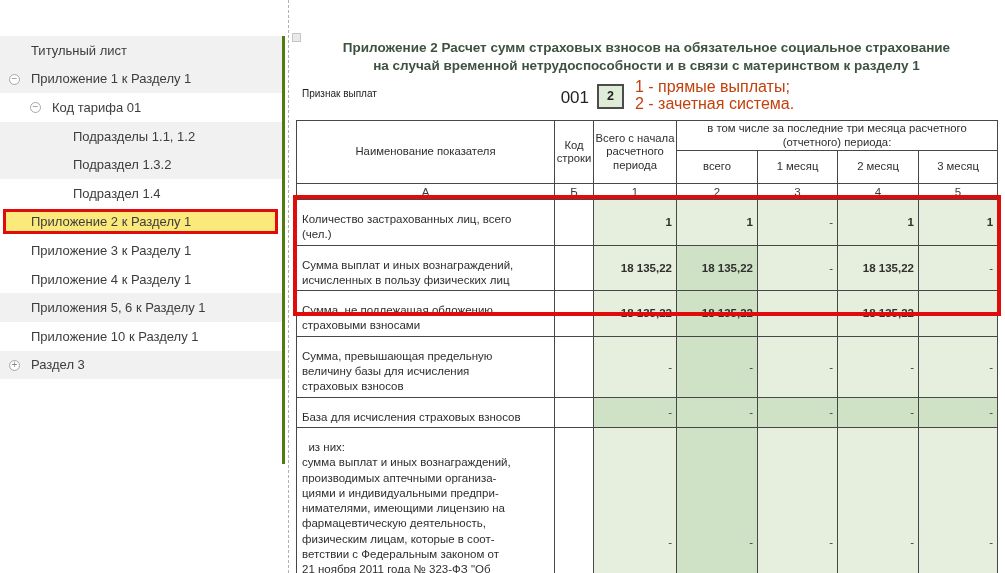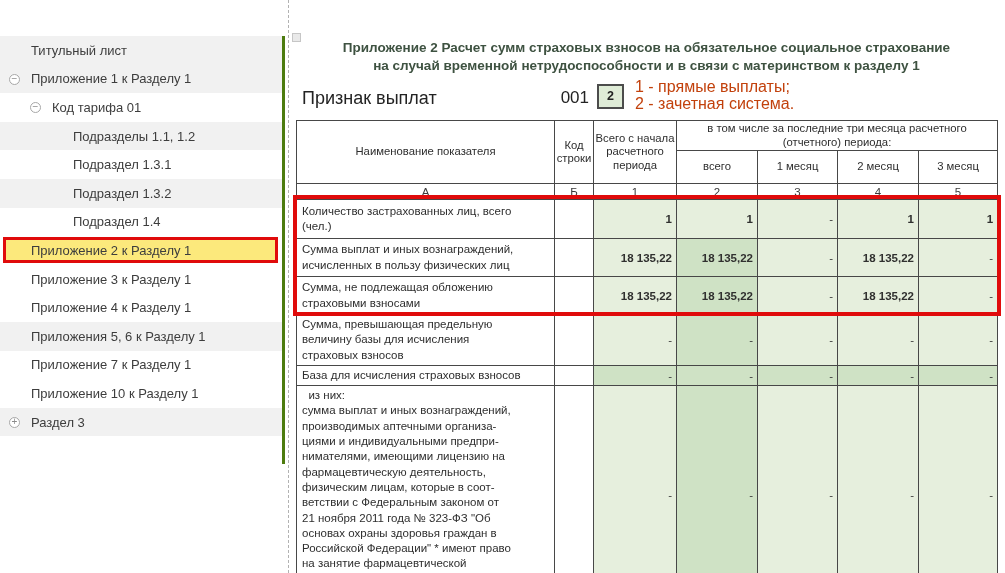--- a/index.html
+++ b/index.html
@@ -41,21 +41,21 @@
   
   .main { position:absolute; left:291px; top:0; width:714px; height:573px; background:#fff;margin-top:32px; }
   .corner {
     position:absolute; left:1px; top:1px; width:9px; height:9px;
     background:#e9e9e9; border:1px solid #c6c6c6; box-sizing:border-box;
   }
   .title {
     position:absolute; left:5px; top:7px; width:701px; text-align:center;
     font-weight:bold; font-size:13.5px; line-height:18px; color:#3e5241;
   }
-  .priznak-label { position:absolute; left:11px; top:56px; font-size:18px; color:#232323; }
+  .priznak-label { position:absolute; left:11px; top:56px; font-size:10px; color:#232323; }
   .field-code {
     position:absolute; left:250px; top:56px; width:48px; text-align:right;
     font-size:17px; color:#232323;
   }
   .field-box {
     position:absolute; left:306px; top:52px; width:27px; height:25px;
     background:#dfecd7; border:2px solid #4c4c4c; box-sizing:border-box;
     text-align:center; font-size:12.5px; font-weight:bold; line-height:20px; color:#222;
   }
   .legend {
@@ -68,21 +68,21 @@
     border-collapse:collapse; table-layout:fixed;
     font-size:11.5px; color:#2e2e2e;
   }
   .tbl td, .tbl th { border:1px solid #474747; padding:0; overflow:hidden; }
   .tbl th {
     font-weight:normal; vertical-align:middle; text-align:center;
     line-height:13.5px; padding:1px 1px; font-size:11.3px;
   }
   .tbl td.letter { text-align:center; vertical-align:middle; color:#3a3a3a; }
   .tbl td.nm {
-    text-align:left; vertical-align:middle; padding:2px 4px 2px 5px;
+    text-align:left; vertical-align:middle; padding:12px 4px 2px 5px;
     line-height:15.3px; white-space:pre-line;
   }
   .tbl td.cd { text-align:center; vertical-align:middle;padding-left:40px; }
   .tbl td.val {
     text-align:right; vertical-align:middle; padding-right:4px;
     font-weight:bold; color:#30302f;
   }
   .tbl td.val.dash { font-weight:normal; color:#3c3c3c; }
   .lg { background:#e6efdd; }
   .dg { background:#cfe2c5; }
@@ -103,43 +103,37 @@
       <span class="tree-icon at0">−</span>
       <span class="lbl">Приложение 1 к Разделу 1</span>
     </div>
   <div class="tree-item ind1">
       <span class="tree-icon at1">−</span>
       <span class="lbl">Код тарифа 01</span>
     </div>
   <div class="tree-item alt ind2">
       <span class="lbl">Подразделы 1.1, 1.2</span>
     </div>
-  <div class="tree-item ind2">
-      <span class="lbl">Подраздел 1.3.1</span>
-    </div>
   <div class="tree-item alt ind2">
       <span class="lbl">Подраздел 1.3.2</span>
     </div>
   <div class="tree-item ind2">
       <span class="lbl">Подраздел 1.4</span>
     </div>
   <div class="tree-item selected ind0">
       <span class="lbl">Приложение 2 к Разделу 1</span>
     </div>
   <div class="tree-item ind0">
       <span class="lbl">Приложение 3 к Разделу 1</span>
     </div>
   <div class="tree-item ind0">
       <span class="lbl">Приложение 4 к Разделу 1</span>
     </div>
   <div class="tree-item alt ind0">
       <span class="lbl">Приложения 5, 6 к Разделу 1</span>
-    </div>
-  <div class="tree-item ind0">
-      <span class="lbl">Приложение 7 к Разделу 1</span>
     </div>
   <div class="tree-item ind0">
       <span class="lbl">Приложение 10 к Разделу 1</span>
     </div>
   <div class="tree-item alt ind0">
       <span class="tree-icon at0">+</span>
       <span class="lbl">Раздел 3</span>
     </div>
 </div>
 <div class="splitter"></div>

